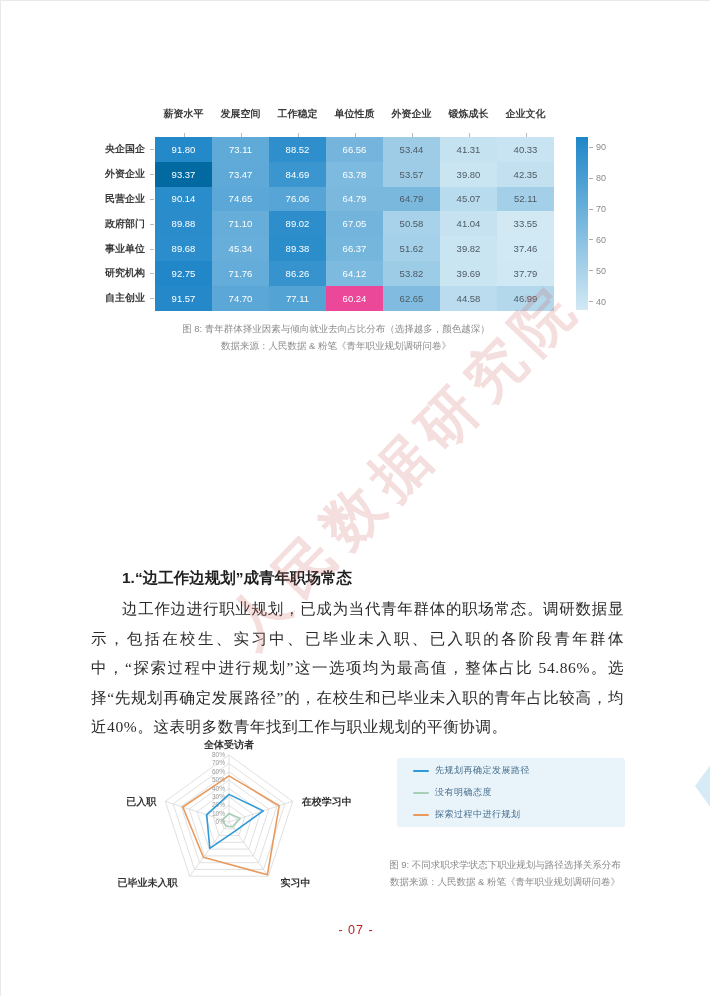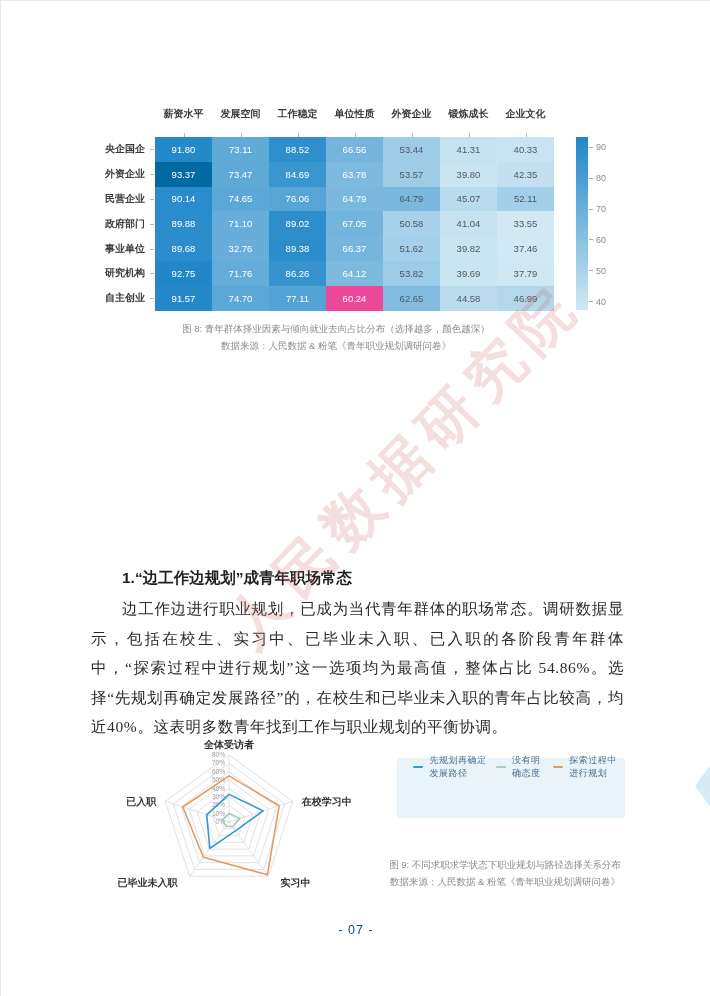--- a/index.html
+++ b/index.html
@@ -31,29 +31,29 @@
         text-align:center;line-height:16.5px;z-index:2;}
   #cap8{left:100px;top:320px;width:470px;}
   #cap9{left:364px;top:856px;width:280px;}
   
   .para{position:absolute;left:90px;width:533px;font-size:15.5px;line-height:29.5px;
         letter-spacing:0.6px;text-align:justify;text-indent:2em;z-index:2;}
   .heading{position:absolute;left:121px;font-family:"Liberation Sans",sans-serif;
         font-size:15.5px;font-weight:bold;color:#1f1f1f;z-index:2;}
   
   #radar-svg{position:absolute;left:88px;top:736px;z-index:2;}
-  .legend-panel{position:absolute;left:396px;top:757px;width:228px;height:60px;background:#e9f3fa;
-        border-radius:3px;display:flex;justify-content:center;gap:4px;
+  .legend-panel{position:absolute;left:396px;top:757px;width:228px;height:69px;background:#e9f3fa;
+        border-radius:3px;display:flex;flex-direction:column;justify-content:center;gap:4px;
         padding-left:16px;box-sizing:border-box;z-index:2;}
   .legend-item{display:flex;align-items:center;gap:6px;height:18px;}
   .legend-dash{width:16px;height:2px;border-radius:1px;}
   .legend-label{font-family:"Liberation Sans",sans-serif;font-size:9px;color:#47708f;letter-spacing:0.5px;}
   
   .page-number{position:absolute;left:0;top:922px;width:100%;text-align:center;
-        font-family:"Liberation Sans",sans-serif;font-size:12.5px;color:#0c4a6e;letter-spacing:1px;z-index:2;}
+        font-family:"Liberation Sans",sans-serif;font-size:12.5px;color:#b91c1c;letter-spacing:1px;z-index:2;}
   
   .corner-tri{position:absolute;right:0;top:763px;width:0;height:0;z-index:1;
         border-top:22px solid transparent;border-bottom:22px solid transparent;border-right:16px solid #d7ebf6;}
 </style>
 </head>
 <body>
 
 <div class="page">
 
   <div class="watermark">人民数据研究院</div>
@@ -95,21 +95,21 @@
         <div class="hm-rl">政府部门</div>
         <div class="hm-c" style="background:rgb(42,140,203);color:#ffffff">89.88</div>
         <div class="hm-c" style="background:rgb(102,173,217);color:#ffffff">71.10</div>
         <div class="hm-c" style="background:rgb(45,142,203);color:#ffffff">89.02</div>
         <div class="hm-c" style="background:rgb(115,180,221);color:#ffffff">67.05</div>
         <div class="hm-c" style="background:rgb(168,210,234);color:#4d5a63">50.58</div>
         <div class="hm-c" style="background:rgb(198,226,241);color:#4d5a63">41.04</div>
         <div class="hm-c" style="background:rgb(210,233,244);color:#4d5a63">33.55</div>
         <div class="hm-rl">事业单位</div>
         <div class="hm-c" style="background:rgb(43,141,203);color:#ffffff">89.68</div>
-        <div class="hm-c" style="background:rgb(103,174,218);color:#ffffff">32.76</div>
+        <div class="hm-c" style="background:rgb(103,174,218);color:#ffffff">45.34</div>
         <div class="hm-c" style="background:rgb(44,141,203);color:#ffffff">89.38</div>
         <div class="hm-c" style="background:rgb(117,182,221);color:#ffffff">66.37</div>
         <div class="hm-c" style="background:rgb(164,208,233);color:#4d5a63">51.62</div>
         <div class="hm-c" style="background:rgb(202,229,242);color:#4d5a63">39.82</div>
         <div class="hm-c" style="background:rgb(209,233,244);color:#4d5a63">37.46</div>
         <div class="hm-rl">研究机构</div>
         <div class="hm-c" style="background:rgb(33,135,200);color:#ffffff">92.75</div>
         <div class="hm-c" style="background:rgb(100,172,217);color:#ffffff">71.76</div>
         <div class="hm-c" style="background:rgb(54,147,206);color:#ffffff">86.26</div>
         <div class="hm-c" style="background:rgb(124,186,223);color:#ffffff">64.12</div>

